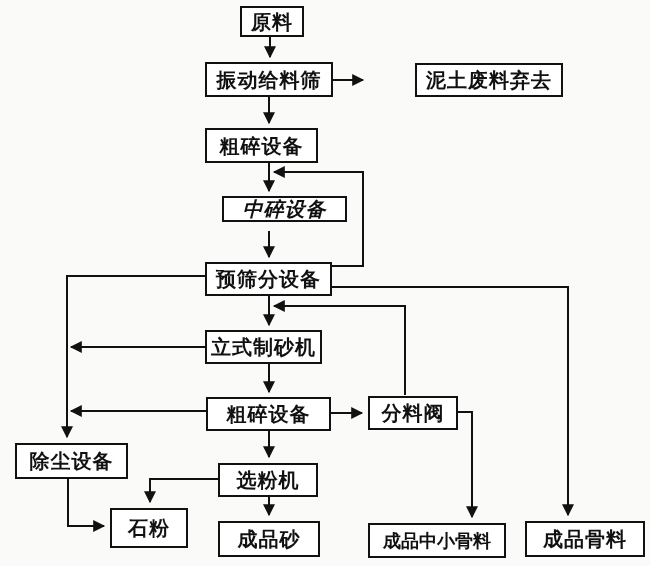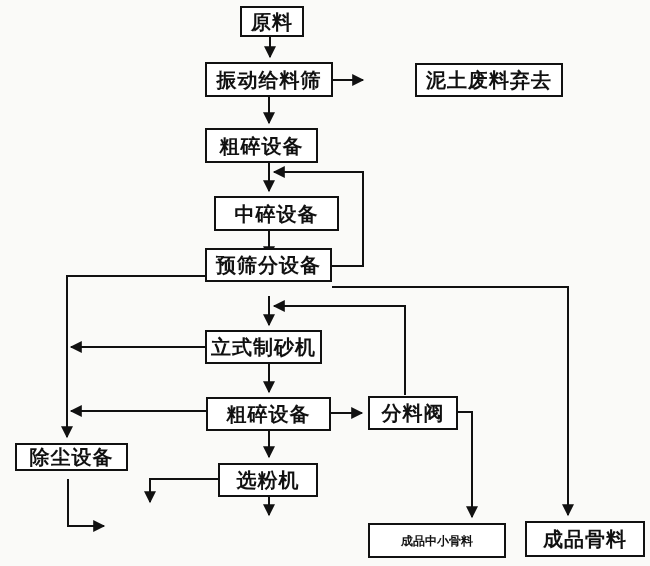--- a/index.html
+++ b/index.html
@@ -29,21 +29,21 @@
     display: flex;
     align-items: center;
     justify-content: center;
     font-family: "DejaVu Serif", "Liberation Serif", serif;
     font-weight: bold;
     font-size: 20px;
     letter-spacing: 1px;
     white-space: nowrap;
     line-height: 1;
   }
-  .node.small { font-size: 12px; letter-spacing: 0; }
+  .node.small { font-size: 18px; letter-spacing: 0; }
 </style>
 </head>
 <body>
 
 <div class="canvas">
 
   <svg class="edges" width="650" height="566" viewBox="0 0 650 566">
     <defs>
       <marker id="arrow" viewBox="0 0 10 10" refX="9" refY="5" markerWidth="7" markerHeight="6" orient="auto-start-reverse">
         <path d="M0,0 L10,5 L0,10 z" fill="#111111"></path>
@@ -73,33 +73,35 @@
   </svg>
 
   <div class="node" style="left:240px; top:6px; width:64px; height:31px;">原料</div>
 
   <div class="node" style="left:205px; top:62px; width:128px; height:35px;">振动给料筛</div>
 
   <div class="node" style="left:368px; top:63px; width:148px; height:34px;margin-left:47px;">泥土废料弃去</div>
 
   <div class="node" style="left:205px; top:128px; width:113px; height:35px;">粗碎设备</div>
 
-  <div class="node" style="left:214px; top:196px; width:125px; height:35px;">中碎设备</div>
+  <div class="node" style="left:222px; top:196px; width:125px; height:26px;font-style:italic;">中碎设备</div>
 
-  <div class="node" style="left:205px; top:248px; width:127px; height:34px;">预筛分设备</div>
+  <div class="node" style="left:205px; top:262px; width:127px; height:34px;">预筛分设备</div>
 
   <div class="node" style="left:205px; top:330px; width:117px; height:34px;">立式制砂机</div>
 
   <div class="node" style="left:206px; top:397px; width:125px; height:34px;">粗碎设备</div>
 
   <div class="node" style="left:368px; top:396px; width:90px; height:34px;">分料阀</div>
 
-  <div class="node" style="left:15px; top:443px; width:113px; height:28px;">除尘设备</div>
+  <div class="node" style="left:15px; top:443px; width:113px; height:36px;">除尘设备</div>
 
   <div class="node" style="left:218px; top:463px; width:100px; height:34px;">选粉机</div>
 
+  <div class="node" style="left:110px; top:508px; width:78px; height:40px;">石粉</div>
 
+  <div class="node" style="left:218px; top:521px; width:102px; height:36px;">成品砂</div>
 
   <div class="node small" style="left:368px; top:523px; width:138px; height:35px;">成品中小骨料</div>
 
   <div class="node" style="left:517px; top:521px; width:120px; height:36px;margin-left:8px;">成品骨料</div>
 
 </div>
 
 </body></html>

